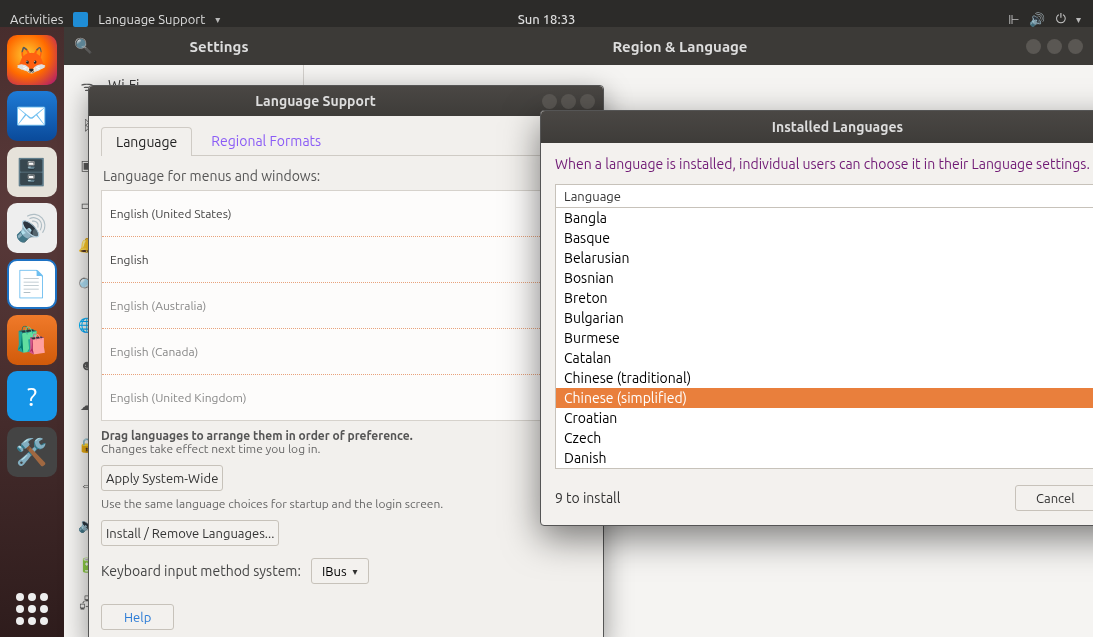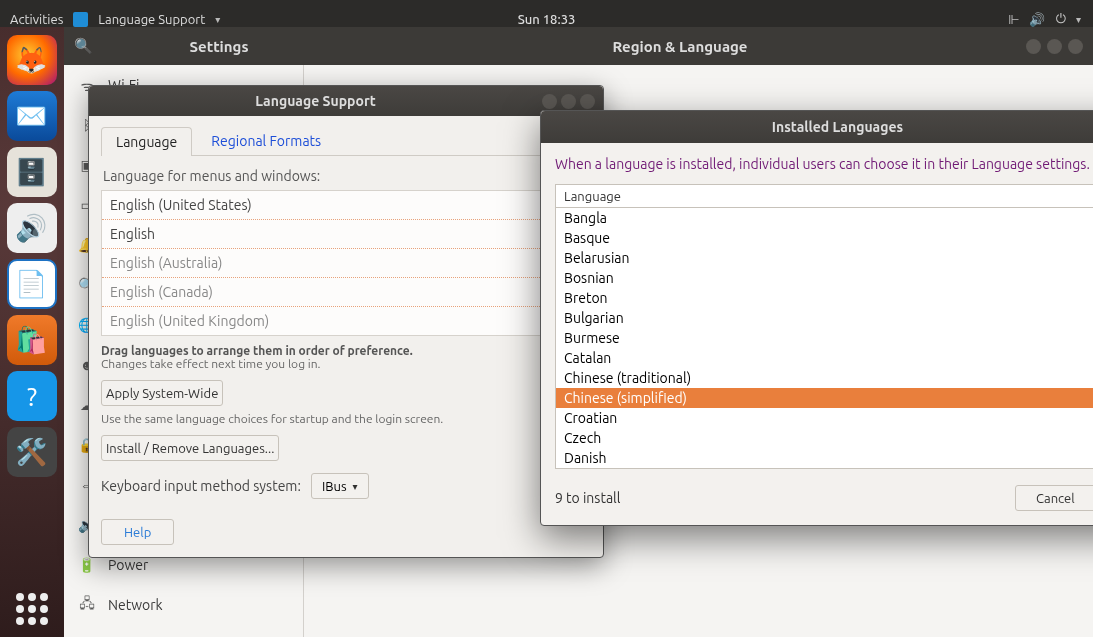--- a/index.html
+++ b/index.html
@@ -41,25 +41,25 @@
   .sideitem { height:40px; display:flex; align-items:center; gap:12px; padding:0 14px; font-size:14px; color:#3a3a3a;}
   .sideitem .ic { width:18px; text-align:center; color:#5a5a5a;}
 
   
   .langsup-window { position:absolute; left:88px; top:85px; width:516px; background:#f2f0ed; border:1px solid #555; border-radius:4px; box-shadow:0 8px 28px rgba(0,0,0,.4);}
   .langsup-titlebar { height:30px; background:linear-gradient(#4a4744,#3e3c39); color:#ddd; display:flex; align-items:center; border-radius:4px 4px 0 0;}
   .langsup-titlebar .t { flex:1; text-align:center; font-weight:600; font-size:14px;}
   .langsup-titlebar .winctrls { display:flex; gap:4px; padding-right:8px;}
   .langsup-body { padding:10px 12px 12px;}
   .tabs { display:flex; gap:4px; border-bottom:1px solid #cfcbc5;}
-  .tab { padding:6px 14px; font-size:14px; color:#1d4ed8; border:1px solid transparent; border-bottom:none; border-radius:4px 4px 0 0; cursor:pointer;}
+  .tab { padding:6px 14px; font-size:14px; color:#8b5cf6; border:1px solid transparent; border-bottom:none; border-radius:4px 4px 0 0; cursor:pointer;}
   .tab.active { background:#f2f0ed; border-color:#cfcbc5; position:relative; top:1px; color:#222;}
   .section-label { font-size:14px; color:#555; margin:12px 2px 6px;}
   .langlist { border:1px solid #d6d2cc; background:#fdfcfb;}
-  .langlist .row { padding:6px 8px; font-size:14px; color:#444; }
+  .langlist .row { padding:16px 8px; font-size:12px; color:#444; }
   .langlist .row.grey { color:#888;}
   .langlist .row + .row { border-top:1px dotted #e8a27b;}
   .hintbold { font-size:12px; font-weight:700; color:#555; margin-top:8px;}
   .hint { font-size:12px; color:#666; margin-bottom:10px;}
   .btn { display:inline-block; padding:5px 4px; font-size:13px; color:#333; background:#f3f1ee; border:1px solid #c7c2ba; border-radius:3px; cursor:pointer;}
   .rowflex { display:flex; align-items:center; gap:10px; margin-top:12px;}
   .select { display:inline-flex; align-items:center; gap:6px; padding:5px 10px; border:1px solid #c7c2ba; border-radius:3px; background:#f3f1ee; font-size:13px;}
   .help { color:#2a7bd6; padding:5px 22px;}
   .footer { display:flex; justify-content:space-between; margin-top:20px;}
 

